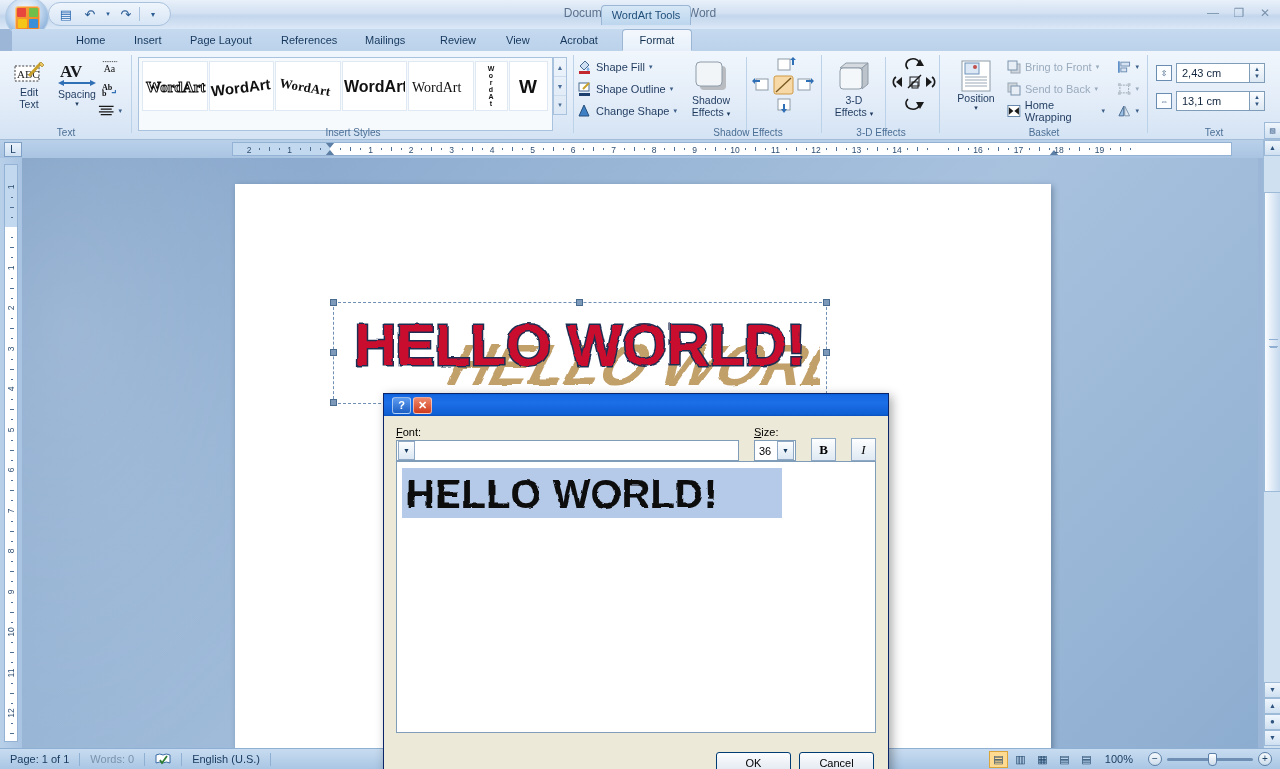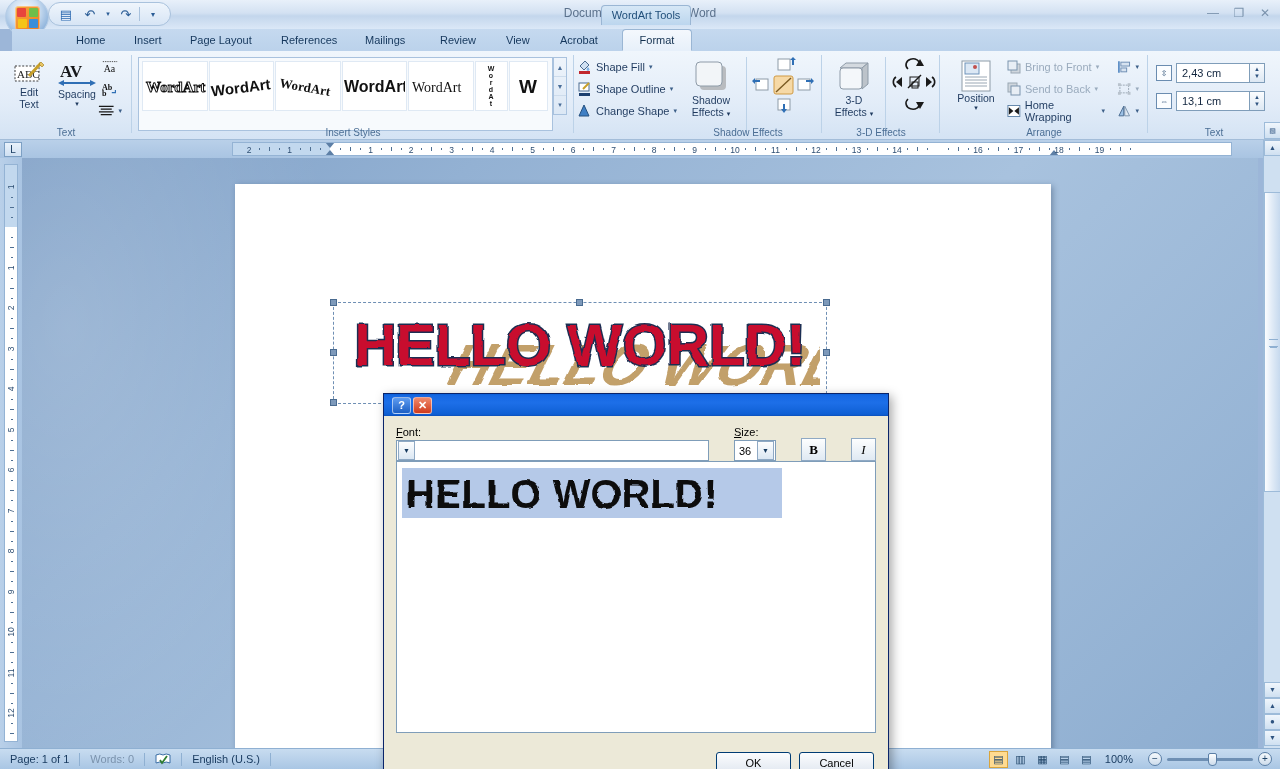--- a/index.html
+++ b/index.html
@@ -640,21 +640,21 @@
           <span style="font-size:7px;">▾</span>
         </div>
         <div class="smbtn" style="left:172px;top:47px;width:32px;">
           <svg width="15" height="14" viewBox="0 0 15 14">
             <polygon points="2,12 7,2 7,12" fill="#9cc1e6" stroke="#4a6b90"></polygon>
             <polygon points="13,12 8,2 8,12" fill="#e2eaf3" stroke="#7b93ad"></polygon>
           </svg>
           <span style="font-size:7px;color:#3c5f88;">▾</span>
         </div>
       </div>
-      <div class="rgroup-label">Arrange</div>
+      <div class="rgroup-label">Basket</div>
       <div class="rgroup-div" style="right:0;"></div>
     </div>
 
     <div class="rgroup" style="left:1148px;width:132px;">
       <div class="rgroup-body">
         <div class="spinrow" style="left:8px;top:10px;">
           <div class="spin-ico">⇳</div>
           <div class="spinbox">2,43 cm</div>
           <div class="spin-arrows" style="margin-left:-4px;">
               <span>▲</span>
@@ -912,21 +912,21 @@
   </div>
 
   <div class="dialog">
     <div class="dlg-title">
       <div class="dlg-btn help">?</div>
       <div class="dlg-btn close">✕</div>
     </div>
 
     <div class="dlg-body">
 
-      <div style="display:flex;align-items:flex-end;gap:25px;">
+      <div style="display:flex;align-items:flex-end;gap:15px;">
         <div style="flex:1;">
           <div class="fld-label"><u>F</u>ont:</div>
           <div class="combo">
             <div class="arrow">▼</div>
           </div>
         </div>
         <div>
           <div class="fld-label"><u>S</u>ize:</div>
           <div class="combo" style="width:42px;">
             <div class="val">36</div>

